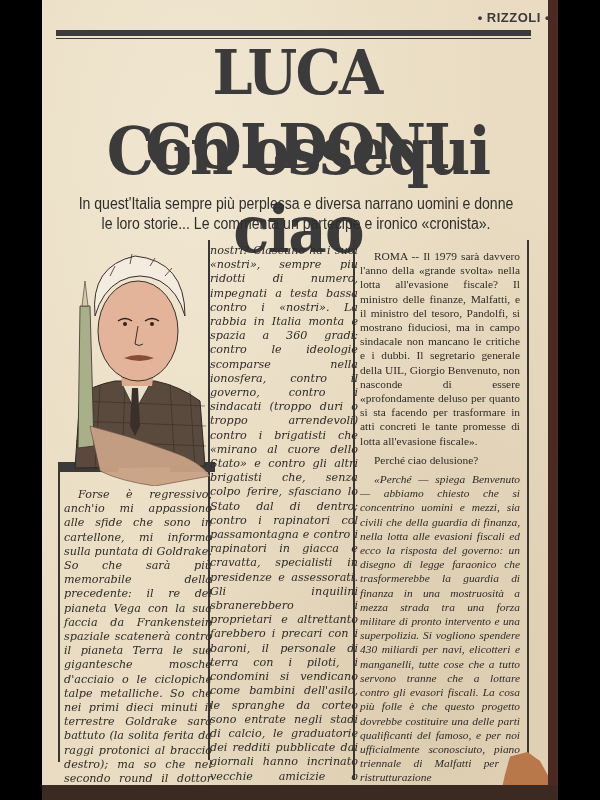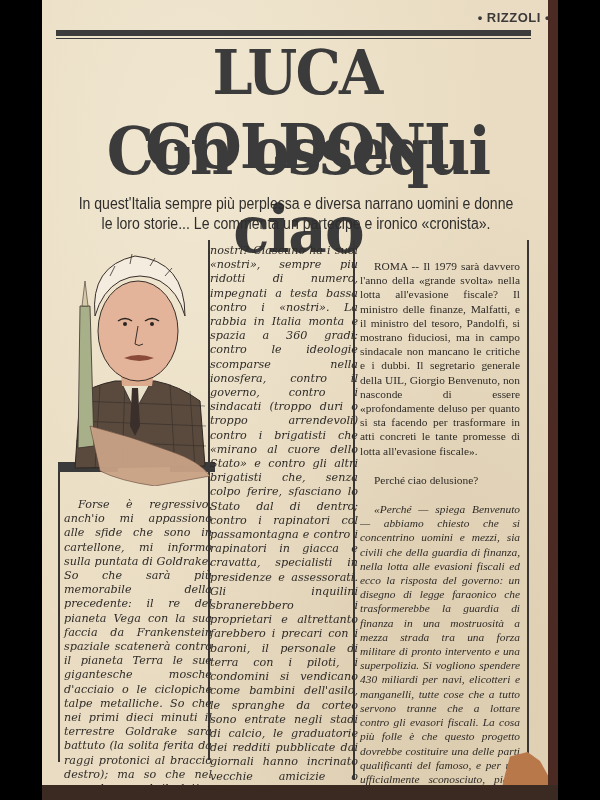--- a/index.html
+++ b/index.html
@@ -17,21 +17,21 @@
     font-family:"DejaVu Serif",serif;font-weight:bold;font-size:62px;line-height:74px;color:#3b3b3c;
     letter-spacing:-2px;transform:scaleX(.92);transform-origin:center;}
   .title{position:absolute;left:6px;top:112px;width:500px;text-align:center;
     font-family:"DejaVu Serif",serif;font-weight:bold;font-size:66px;line-height:78px;color:#3b3b3c;
     letter-spacing:-2px;transform:scaleX(.9);transform-origin:center;}
   .tagline{position:absolute;left:4px;top:194px;width:500px;text-align:center;
     font-family:"Liberation Sans",sans-serif;font-size:16px;line-height:20px;color:#2f2e2d;
     transform:scaleX(.88);transform-origin:center;}
   .col{position:absolute;font-size:11.2px;line-height:14.2px;color:#2f2b27;text-align:justify;}
   .col p{margin:0;}
-  .col .ind{text-indent:14px;margin-top:15px;}
+  .col .ind{text-indent:14px;margin-top:5px;}
   .col-it{font-family:"DejaVu Serif",serif;font-style:italic;}
   .col-rm{font-family:"Liberation Serif",serif;}
   .vline{position:absolute;width:1.5px;background:#3a3633;}
   .c1{left:22px;top:483px;width:148px;}
   .c2{left:168px;top:244px;width:148px;}
   .c3{left:318px;top:244px;width:160px;font-size:11.4px;}
   .caricature{position:absolute;left:18px;top:236px;width:150px;height:250px;}
   .header-bar{position:absolute;left:16px;top:462px;width:60px;height:10px;background:#3a3a3a;}
   .header-bar2{position:absolute;left:128px;top:462px;width:45px;height:10px;background:#3a3a3a;}
   .tear{position:absolute;left:458px;top:752px;width:50px;height:45px;background:#b8784a;

